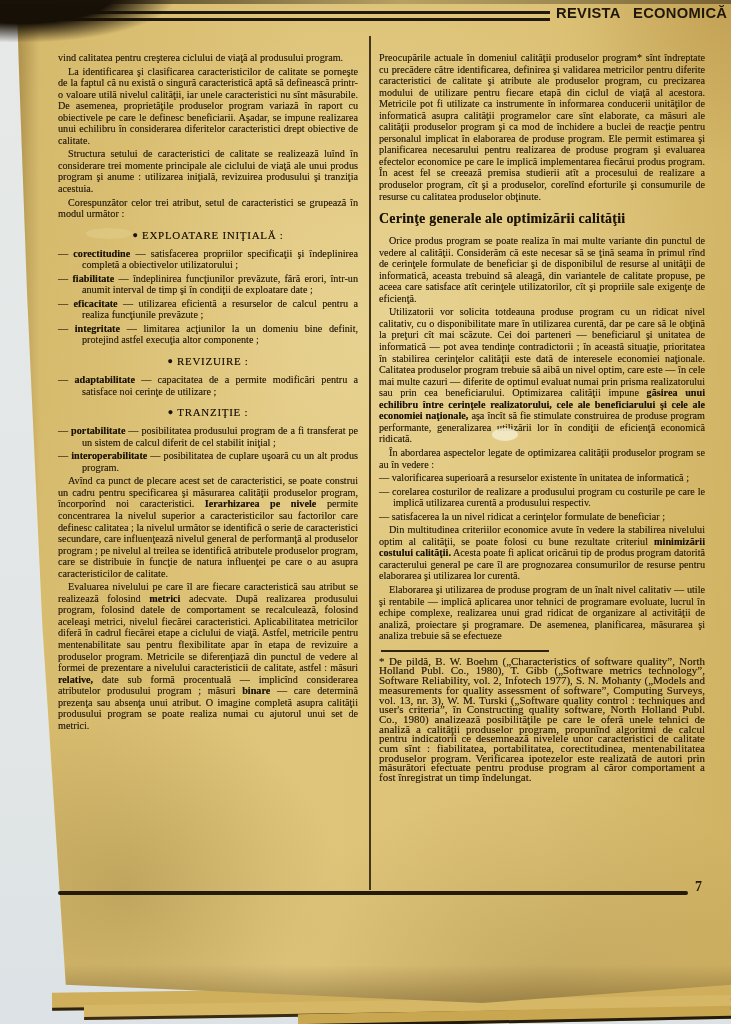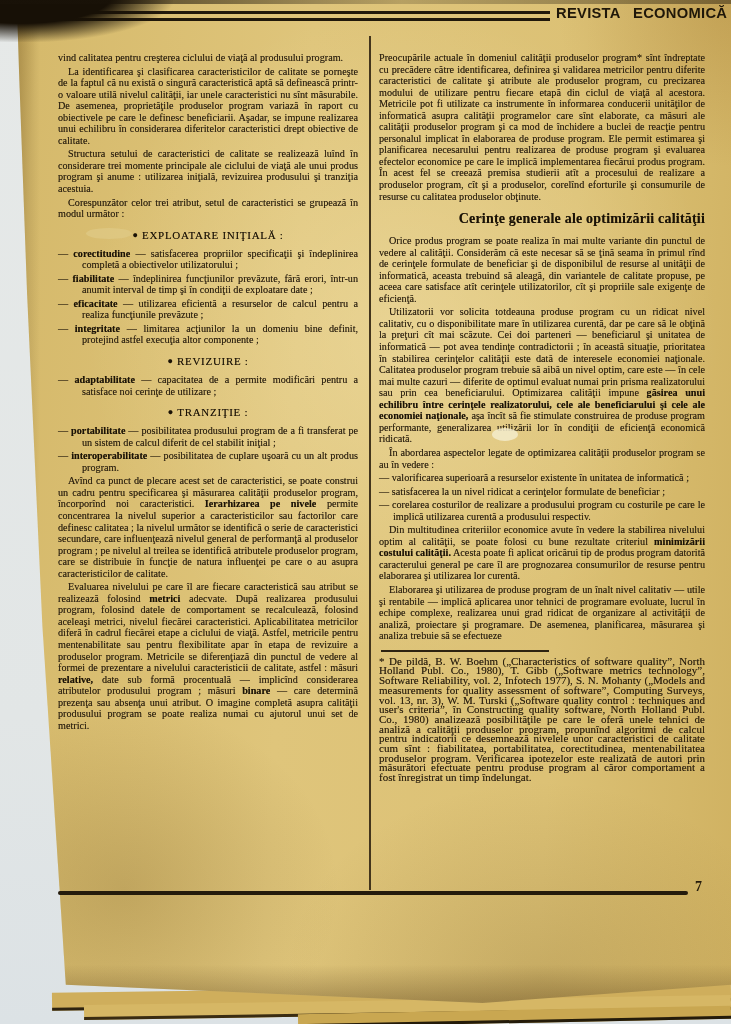--- a/index.html
+++ b/index.html
@@ -42,21 +42,21 @@
   .col2{left:379px;width:326px;}
   .col p{margin:0 0 2px 0;text-indent:10px;}
   .col p.noind{text-indent:0;}
   b,.term{font-weight:700;color:#1a1206;}
   .sec{margin:9px 0 7px 0;font-size:11px;line-height:12px;text-align:center;font-weight:400;
     letter-spacing:.7px;color:#1a1206;}
   .blt{font-size:9px;vertical-align:1px;}
   .item{margin:1px 0 2px 0 !important;padding-left:24px;text-indent:-24px !important;}
   .rit{margin:0 0 2px 0 !important;padding-left:14px;text-indent:-14px !important;}
   .head2{margin:9px 0 8px 0;font-size:14px;line-height:16px;font-weight:700;color:#1a1206;
-    text-align:right;letter-spacing:.2px;}
+    text-align:left;letter-spacing:.2px;}
   .fn-rule{width:168px;height:2px;background:#2c2210;margin:8px 0 5px 2px;}
   .fn{font-size:11px;line-height:9.7px;text-indent:0 !important;}
   
   .bottom-rule{position:absolute;left:58px;top:891px;width:630px;height:4px;background:#241b0c;border-radius:2px;}
   .pagenum{position:absolute;left:695px;top:879px;font-size:14px;font-weight:700;color:#241b0c;}
   
   .corner{position:absolute;left:-12px;top:-10px;width:185px;height:52px;z-index:4;
     background:radial-gradient(ellipse at 18% 12%, #171006 42%, rgba(23,16,6,0) 72%);}
   .top-sliver{position:absolute;left:0;top:0;width:731px;height:4px;z-index:4;
     background:linear-gradient(90deg, rgba(25,18,8,.85), rgba(25,18,8,.2) 55%, rgba(25,18,8,.45));}
@@ -101,22 +101,22 @@
       <p><span>Evaluarea nivelului pe care îl are fiecare caracteristică sau atribut se realizează folosind </span><b>metrici</b><span> adecvate. După realizarea produsului program, folosind datele de comportament se recalculează, folosind aceleaşi metrici, nivelul fiecărei caracteristici. Aplicabilitatea metricilor diferă în cadrul fiecărei etape a ciclului de viaţă. Astfel, metricile pentru mentenabilitate sau pentru flexibilitate apar în etapa de revizuire a produselor program. Metricile se diferenţiază din punctul de vedere al formei de prezentare a nivelului caracteristicii de calitate, astfel : măsuri </span><b>relative,</b><span> date sub formă procentuală — implicînd considerarea atributelor produsului program ; măsuri </span><b>binare</b><span> — care determină prezenţa sau absenţa unui atribut. O imagine completă asupra calităţii produsului program se poate realiza numai cu ajutorul unui set de metrici.</span></p>
     </div>
 
     <div class="col col2">
       <p class="noind">Preocupările actuale în domeniul calităţii produselor program* sînt îndreptate cu precădere către identificarea, definirea şi validarea metricilor pentru diferite caracteristici de calitate şi atribute ale produselor program, cu precizarea modului de utilizare pentru fiecare etapă din ciclul de viaţă al acestora. Metricile pot fi utilizate ca instrumente în informarea conducerii unităţilor de informatică asupra calităţii programelor care sînt elaborate, ca măsuri ale calităţii produselor program şi ca mod de închidere a buclei de reacţie pentru personalul implicat în elaborarea de produse program. Ele permit estimarea şi planificarea necesarului pentru realizarea de produse program şi evaluarea efectelor economice pe care le implică implementarea fiecărui produs program. În acest fel se creează premisa studierii atît a procesului de realizare a produselor program, cît şi a produselor, corelînd eforturile şi consumurile de resurse cu calitatea produselor obţinute.</p>
       <h2 class="head2">Cerinţe generale ale optimizării calităţii</h2>
       <p>Orice produs program se poate realiza în mai multe variante din punctul de vedere al calităţii. Considerăm că este necesar să se ţină seama în primul rînd de cerinţele formulate de beneficiar şi de disponibilul de resurse al unităţii de informatică, aceasta trebuind să aleagă, din variantele de calitate propuse, pe aceea care satisface atît cerinţele utilizatorilor, cît şi propriile sale exigenţe de eficienţă.</p>
       <p><span>Utilizatorii vor solicita totdeauna produse program cu un ridicat nivel calitativ, cu o disponibilitate mare în utilizarea curentă, dar pe care să le obţină la preţuri cît mai scăzute. Cei doi parteneri — beneficiarul şi unitatea de informatică — pot avea tendinţe contradictorii ; în această situaţie, prioritatea în stabilirea cerinţelor calităţii este dată de interesele economiei naţionale. Calitatea produselor program trebuie să aibă un nivel optim, care este — în cele mai multe cazuri — diferite de optimul evaluat numai prin prisma realizatorului sau prin cea beneficiarului. Optimizarea calităţii impune </span><b>găsirea unui echilibru între cerinţele realizatorului, cele ale beneficiarului şi cele ale economiei naţionale,</b><span> aşa încît să fie stimulate construirea de produse program performante, generalizarea utilizării lor în condiţii de eficienţă economică ridicată.</span></p>
       <p>În abordarea aspectelor legate de optimizarea calităţii produselor program se au în vedere :</p>
       <p class="rit"><span>—</span> <span>valorificarea superioară a resurselor existente în unitatea de informatică ;</span></p>
+      <p class="rit"><span>—</span> <span>corelarea costurilor de realizare a produsului program cu costurile pe care le implică utilizarea curentă a produsului respectiv.</span></p>
       <p class="rit"><span>—</span> <span>satisfacerea la un nivel ridicat a cerinţelor formulate de beneficiar ;</span></p>
-      <p class="rit"><span>—</span> <span>corelarea costurilor de realizare a produsului program cu costurile pe care le implică utilizarea curentă a produsului respectiv.</span></p>
       <p><span>Din multitudinea criteriilor economice avute în vedere la stabilirea nivelului optim al calităţii, se poate folosi cu bune rezultate criteriul </span><b>minimizării costului calităţii.</b><span> Acesta poate fi aplicat oricărui tip de produs program datorită caracterului general pe care îl are prognozarea consumurilor de resurse pentru elaborarea şi utilizarea lor curentă.</span></p>
       <p>Elaborarea şi utilizarea de produse program de un înalt nivel calitativ — utile şi rentabile — implică aplicarea unor tehnici de programare evoluate, lucrul în echipe complexe, realizarea unui grad ridicat de organizare al activităţii de analiză, proiectare şi programare. De asemenea, planificarea, măsurarea şi analiza trebuie să se efectueze</p>
       <div class="fn-rule"></div>
       <p class="fn">* De pildă, B. W. Boehm („Characteristics of software quality”, North Holland Publ. Co., 1980), T. Gibb („Software metrics technology”, Software Reliability, vol. 2, Infotech 1977), S. N. Mohanty („Models and measurements for quality assessment of software”, Computing Surveys, vol. 13, nr. 3), W. M. Turski („Software quality control : techniques and user's criteria”, în Constructing quality software, North Holland Publ. Co., 1980) analizează posibilităţile pe care le oferă unele tehnici de analiză a calităţii produselor program, propunînd algoritmi de calcul pentru indicatorii ce desemnează nivelele unor caracteristici de calitate cum sînt : fiabilitatea, portabilitatea, corectitudinea, mentenabilitatea produselor program. Verificarea ipotezelor este realizată de autori prin măsurători efectuate pentru produse program al căror comportament a fost înregistrat un timp îndelungat.</p>
     </div>
 
     <div class="bottom-rule"></div>
     <div class="pagenum">7</div>
   </div>
 

